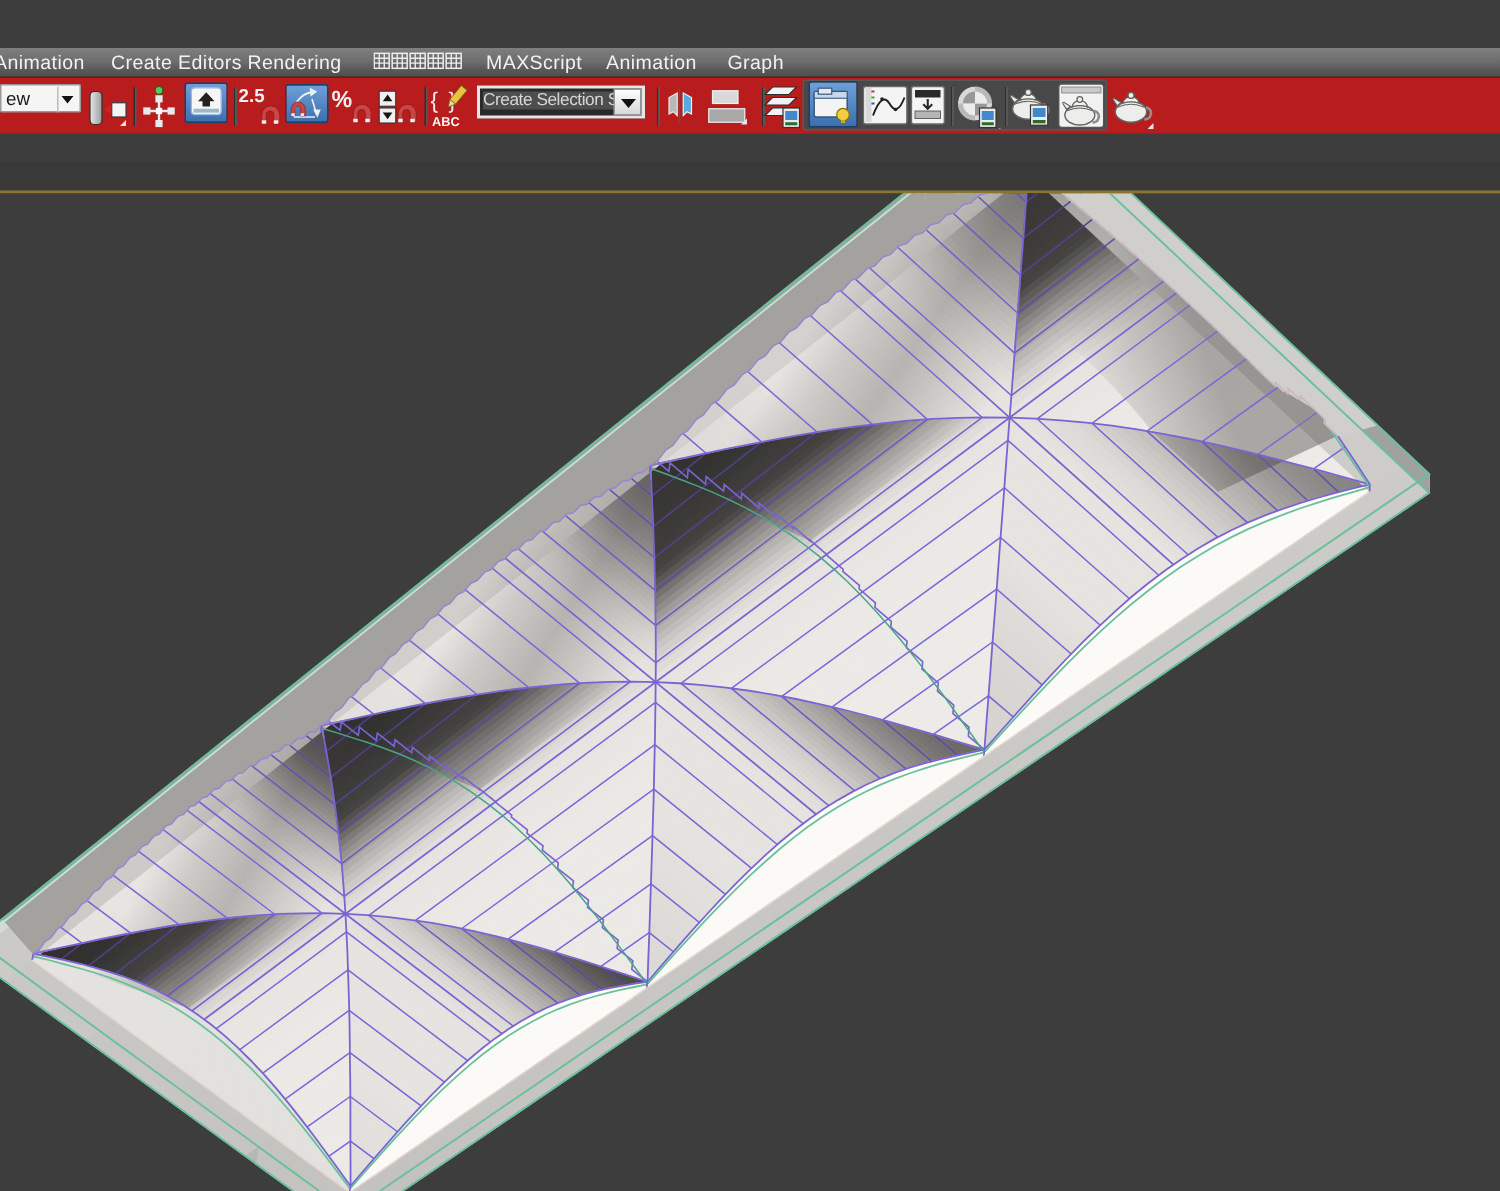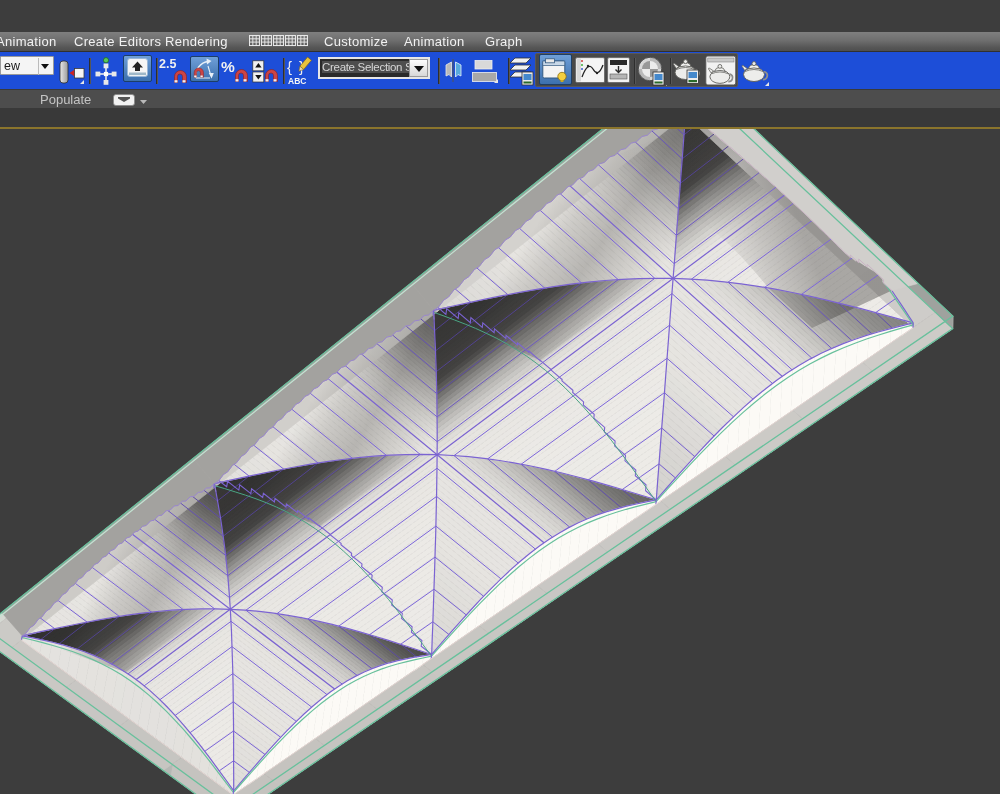--- a/index.html
+++ b/index.html
@@ -1,19 +1,19 @@
 <!DOCTYPE html>
 <html><head><meta charset="utf-8"><title>3ds Max</title><style>
 *{margin:0;padding:0;box-sizing:border-box;}
 html,body{width:1000px;height:794px;overflow:hidden;background:#3d3d3d;font-family:"Liberation Sans",sans-serif;}
 #page{position:relative;width:1000px;height:794px;margin-top:32px;}
 #menubar{position:absolute;left:0;top:0;width:1000px;height:19px;
  background:linear-gradient(180deg,#7f7f7f 0%,#6e6e6e 45%,#575757 80%,#4e4e4e 100%);}
 #menubar span{position:absolute;top:2px;font-size:13px;color:#f2f2f2;letter-spacing:0.3px;}
-#toolbar{position:absolute;left:0;top:19px;width:1000px;height:38px;background:#1d4ed8;border-top:1px solid #303030;}
+#toolbar{position:absolute;left:0;top:19px;width:1000px;height:38px;background:#b91c1c;border-top:1px solid #303030;}
 .sep{position:absolute;top:6px;height:26px;width:2px;background:linear-gradient(90deg,#2e2e2e 50%,#575757 50%);}
 #popurow{position:absolute;left:0;top:57px;width:1000px;height:19px;background:#4d4d4d;border-top:1px solid #3a3a3a;}
 #popurow .lbl{position:absolute;left:40px;top:2px;font-size:13px;color:#c3c3c3;}
 #darkband{position:absolute;left:0;top:76px;width:1000px;height:19px;background:#393939;}
 #goldline{position:absolute;left:0;top:95px;width:1000px;height:2px;background:#8b752c;}
 #viewport{position:absolute;left:0;top:97px;width:1000px;height:697px;}
 .ticon{position:absolute;}
 #blubtn1,#blubtn2,#blubtn3{position:absolute;top:3px;width:29px;height:27px;background:linear-gradient(180deg,#6f9fd8,#3c70ad);border:1px solid #1d3e66;border-radius:2px;}
 .combo1{position:absolute;left:0;top:4px;width:54px;height:19px;background:#f5f5f5;border:1px solid #9a9a9a;border-radius:1px;}
 .combo1 .txt{position:absolute;left:3px;top:2px;font-size:12.5px;color:#1a1a1a;}
@@ -44,21 +44,21 @@
         </g>
         <g transform="translate(39.599999999999994,0)">
           <rect x="0.5" y="1" width="11" height="11" fill="none" stroke="#ededed" stroke-width="1.1"></rect>
           <path d="M0.5,4.6 H11.5 M0.5,8.2 H11.5 M4.2,1 V12 M7.9,1 V12" stroke="#ededed" stroke-width="1"></path>
         </g>
         <g transform="translate(52.8,0)">
           <rect x="0.5" y="1" width="11" height="11" fill="none" stroke="#ededed" stroke-width="1.1"></rect>
           <path d="M0.5,4.6 H11.5 M0.5,8.2 H11.5 M4.2,1 V12 M7.9,1 V12" stroke="#ededed" stroke-width="1"></path>
         </g>
       </svg>
- <span style="left:324px">Customize</span>
+ <span style="left:324px">MAXScript</span>
  <span style="left:404px">Animation</span>
  <span style="left:485px">Graph</span>
 </div>
 <div id="toolbar">
 
  <div class="combo1">
         <span class="txt">ew</span>
         <span class="arr"></span>
         <span style="position:absolute;right:14px;top:1px;width:1px;height:17px;background:#bbb"></span>
       </div>
@@ -242,28 +242,20 @@
           <ellipse cx="12.5" cy="15.5" rx="10.5" ry="7" fill="#ededeb" stroke="#63635f" stroke-width="1"></ellipse>
           <path d="M3.5,12.5 Q12.5,8.5 21.5,12.5" fill="none" stroke="#63635f" stroke-width="0.8"></path>
           <path d="M7,9.8 Q8,5.6 12.5,5.6 Q17,5.6 18,9.8 Q12.5,8 7,9.8 Z" fill="#f1f1ef" stroke="#63635f" stroke-width="0.9"></path>
           <circle cx="12.5" cy="4.6" r="2" fill="#ededeb" stroke="#63635f" stroke-width="0.9"></circle>
           <path d="M3.2,11.5 L0.6,7.4 Q0.2,6.2 1.6,6.6 L5.8,9.4 Z" fill="#ededeb" stroke="#63635f" stroke-width="0.8"></path>
           <path d="M22.5,12.5 Q26.8,14 25.6,17.8 Q24.6,20.8 21.4,20.6" fill="none" stroke="#8f8f8d" stroke-width="1.8"></path>
         </g>
         <path d="M25,29 L29,25 L29,29 Z" fill="#e6e6e6"></path>
       </svg>
 </div>
-<div id="popurow">
-      <span class="lbl">Populate</span>
-      <svg style="position:absolute;left:113px;top:4px" width="34" height="13" viewBox="0 0 34 13">
-<rect x="0.5" y="0.5" width="21" height="11" rx="2.5" fill="#f2f2f2" stroke="#888" stroke-width="0.8"></rect>
-<path d="M5,4.5 L11,8 L17,4.5 L17,3 L5,3 Z" fill="#555"></path>
-<path d="M27,6 L34,6 L30.5,10 Z" fill="#b9b9b9"></path>
-      </svg>
-    </div>
 <div id="darkband"></div>
 <div id="goldline"></div>
 <div id="viewport"><svg width="1000" height="697" viewBox="0 97 1000 697">
 <rect x="0" y="97" width="1000" height="697" fill="#3d3d3d"></rect>
 <polygon points="170.4,743.7 230.7,787.6 232.4,776.3 172.3,732.4" fill="rgb(181,184,179)" stroke="rgb(181,184,179)" stroke-width="0.7"></polygon>
 <polygon points="230.7,787.6 280.4,753.8 282,742.4 232.4,776.3" fill="rgb(220,223,218)" stroke="rgb(220,223,218)" stroke-width="0.7"></polygon>
 <polygon points="210.3,726.6 207.3,722.6 233.6,704.1 233.6,710.1" fill="rgb(236,234,230)" stroke="rgb(236,234,230)" stroke-width="0.7"></polygon>
 <polygon points="207.3,722.6 204.3,718.7 233.5,698.1 233.6,704.1" fill="rgb(236,234,230)" stroke="rgb(236,234,230)" stroke-width="0.7"></polygon>
 <polygon points="213.2,730.5 210.3,726.6 233.6,710.1 233.6,716.2" fill="rgb(236,234,230)" stroke="rgb(236,234,230)" stroke-width="0.7"></polygon>
 <polygon points="204.3,718.7 201.4,714.9 233.5,692.1 233.5,698.1" fill="rgb(236,234,230)" stroke="rgb(236,234,230)" stroke-width="0.7"></polygon>

